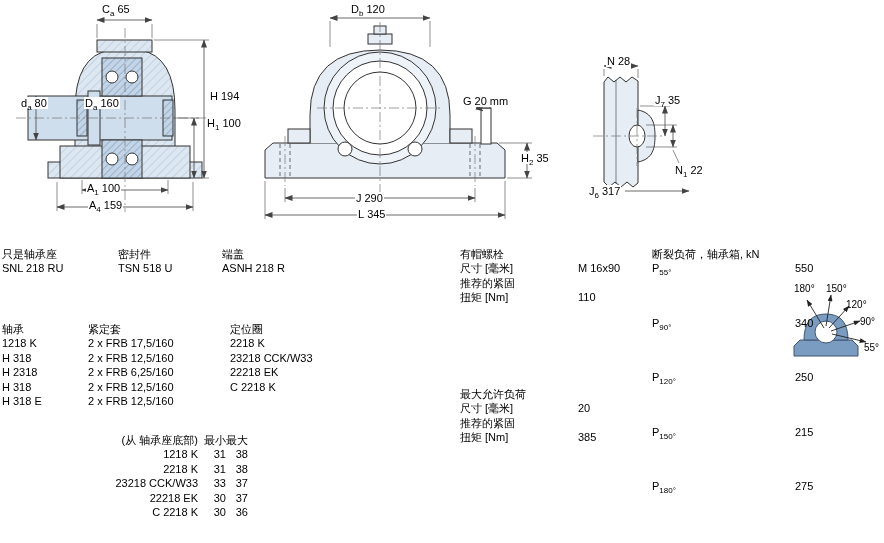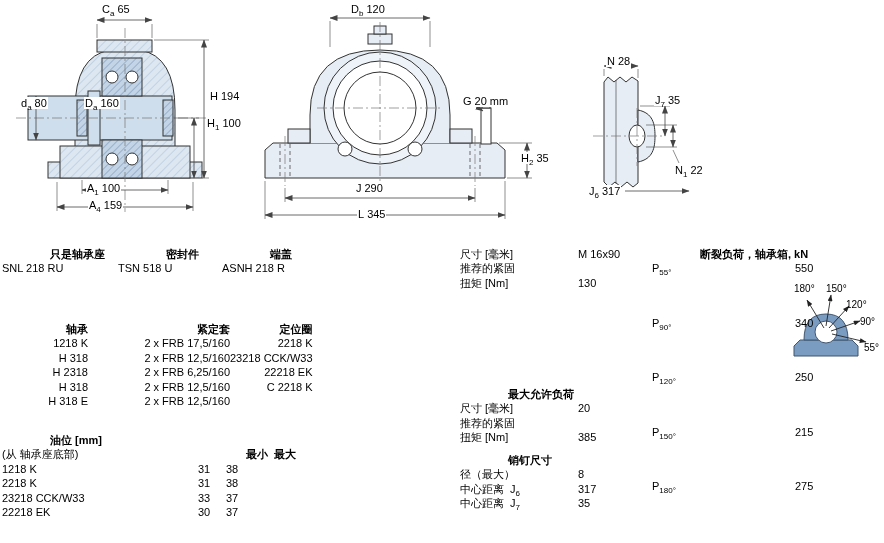--- a/index.html
+++ b/index.html
@@ -1,26 +1,26 @@
 <!DOCTYPE html>
 <html><head>
 <meta charset="utf-8">
 <style>
   html,body{margin:0;padding:0;background:#fff;}
   .page{position:relative;width:884px;height:517px;background:#ffffff;overflow:hidden;
         font-family:"Liberation Sans","DejaVu Sans",sans-serif;color:#000;}
   svg{position:absolute;overflow:visible;}
   .lbl{position:absolute;font-size:11px;line-height:14.4px;white-space:nowrap;}
-  .b{font-weight:bold;margin-left:48px;}
+  .b{font-weight:normal;}
   .dim{position:absolute;font-size:11px;line-height:12px;background:#fff;padding:0 1px;white-space:nowrap;}
   .dim sub,.lbl sub{font-size:8px;line-height:0;}
   .dv{margin-left:3px;}
   .ang{position:absolute;font-size:10px;line-height:11px;white-space:nowrap;}
-  .grid3{display:grid;grid-template-columns:86px 142px auto;text-align:right;}
-  .grid2{display:grid;grid-template-columns:196px 28px auto;}
+  .grid3{display:grid;grid-template-columns:86px 142px auto;}
+  .grid2{display:grid;grid-template-columns:196px 28px auto;text-align:right;}
   .gridm{display:grid;grid-template-columns:118px auto;}
   .gridr{display:grid;grid-template-columns:103px auto;gap:40px;}
 </style>
 </head>
 <body>
 
 <div class="page">
 
   <svg style="left:10px;top:0" width="245" height="230" viewBox="0 0 245 230">
     <defs>
@@ -139,21 +139,21 @@
   <span class="dim" style="left:20px;top:97px"><span>d</span><sub>a</sub><span class="dv">80</span></span>
   <span class="dim" style="left:84px;top:97px"><span>D</span><sub>a</sub><span class="dv">160</span></span>
   <span class="dim" style="left:209px;top:90px"><span>H</span><sub></sub><span class="dv">194</span></span>
   <span class="dim" style="left:206px;top:117px"><span>H</span><sub>1</sub><span class="dv">100</span></span>
   <span class="dim" style="left:86px;top:182px"><span>A</span><sub>1</sub><span class="dv">100</span></span>
   <span class="dim" style="left:88px;top:199px"><span>A</span><sub>4</sub><span class="dv">159</span></span>
 
   <span class="dim" style="left:350px;top:3px"><span>D</span><sub>b</sub><span class="dv">120</span></span>
   <span class="dim" style="left:462px;top:95px"><span>G</span><sub></sub><span class="dv">20 mm</span></span>
   <span class="dim" style="left:520px;top:152px"><span>H</span><sub>2</sub><span class="dv">35</span></span>
-  <span class="dim" style="left:355px;top:182px"><span>J</span><sub></sub><span class="dv">290</span></span>
+  <span class="dim" style="left:355px;top:192px"><span>J</span><sub></sub><span class="dv">290</span></span>
   <span class="dim" style="left:357px;top:208px"><span>L</span><sub></sub><span class="dv">345</span></span>
 
   <span class="dim" style="left:606px;top:55px"><span>N</span><sub></sub><span class="dv">28</span></span>
   <span class="dim" style="left:654px;top:94px"><span>J</span><sub>7</sub><span class="dv">35</span></span>
   <span class="dim" style="left:674px;top:164px"><span>N</span><sub>1</sub><span class="dv">22</span></span>
   <span class="dim" style="left:588px;top:185px"><span>J</span><sub>6</sub><span class="dv">317</span></span>
 
   <svg style="left:788px;top:276px" width="96" height="96" viewBox="0 0 96 96">
     <defs>
       <marker id="arP" viewBox="0 0 8 6" markerWidth="7" markerHeight="5" refX="7.5" refY="3" orient="auto" markerUnits="userSpaceOnUse">
@@ -204,21 +204,20 @@
       <span>22218 EK</span>
         <span>H 318</span>
         <span>2 x FRB 12,5/160</span>
       <span>C 2218 K</span>
         <span>H 318 E</span>
         <span>2 x FRB 12,5/160</span>
     </div>
   </div>
 
   <div class="lbl" style="left:2px;top:433px">
-    <div class="b">油位 [mm]</div>
     <div class="grid2">
       <span>(从 轴承座底部)</span>
       <span class="b">最小</span>
       <span class="b">最大</span>
       <span>1218 K</span>
         <span>31</span>
         <span>38</span>
       <span>2218 K</span>
         <span>31</span>
         <span>38</span>
@@ -228,56 +227,46 @@
       <span>22218 EK</span>
         <span>30</span>
         <span>37</span>
       <span>C 2218 K</span>
         <span>30</span>
         <span>36</span>
     </div>
   </div>
 
   <div class="lbl" style="left:460px;top:247px">
+    <div class="b">有帽螺栓</div>
     <div class="gridm">
       <span>尺寸 [毫米]</span>
       <span>M 16x90</span>
       <span>推荐的紧固</span>
       <span></span>
       <span>扭矩 [Nm]</span>
-      <span>130</span>
+      <span>110</span>
     </div>
   </div>
 
   <div class="lbl" style="left:460px;top:322px">
   </div>
 
   <div class="lbl" style="left:460px;top:387px">
     <div class="b">最大允许负荷</div>
     <div class="gridm">
       <span>尺寸 [毫米]</span>
       <span>20</span>
       <span>推荐的紧固</span>
       <span></span>
       <span>扭矩 [Nm]</span>
       <span>385</span>
     </div>
   </div>
 
-  <div class="lbl" style="left:460px;top:453px">
-    <div class="b">销钉尺寸</div>
-    <div class="gridm">
-      <span>径（最大）</span>
-      <span>8</span>
-      <span><span>中心距离</span> <span style="margin-left:3px">J</span><sub>6</sub></span>
-      <span>317</span>
-      <span><span>中心距离</span> <span style="margin-left:3px">J</span><sub>7</sub></span>
-      <span>35</span>
-    </div>
-  </div>
 
   <div class="lbl" style="left:652px;top:247px">
     <div class="b">断裂负荷，轴承箱, kN</div>
     <div class="gridr">
       <span><span>P</span><sub>55°</sub></span>
       <span>550</span>
       <span><span>P</span><sub>90°</sub></span>
       <span>340</span>
       <span><span>P</span><sub>120°</sub></span>
       <span>250</span>

